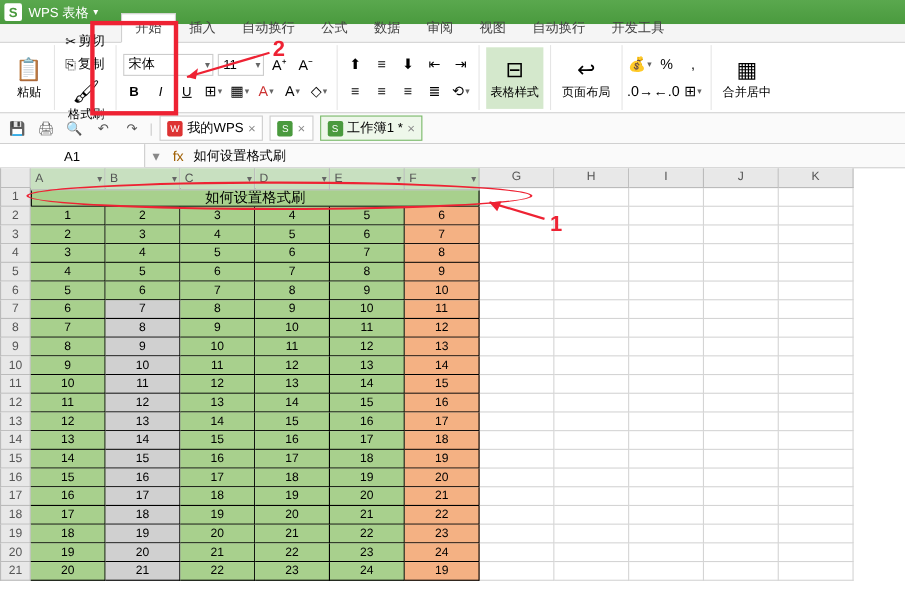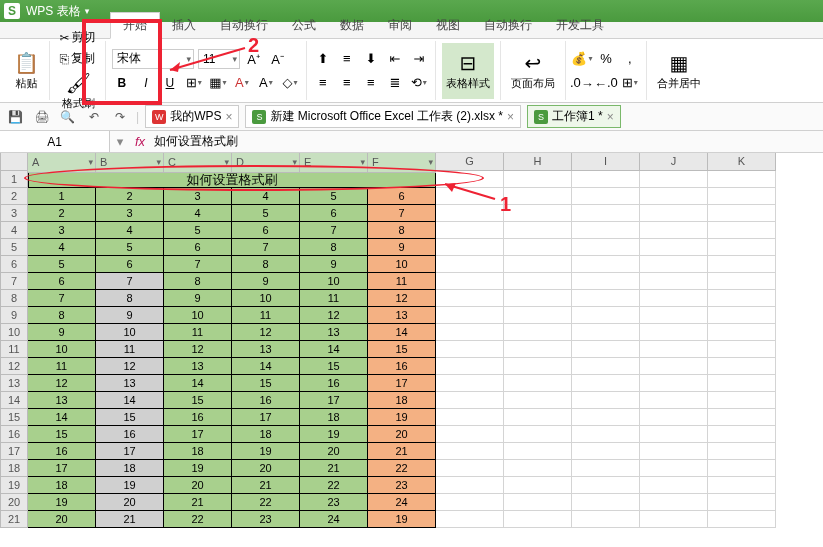--- a/index.html
+++ b/index.html
@@ -21,21 +21,21 @@
 .sel{border:1px solid #ccc;height:20px;padding:0 14px 0 4px;background:#fff;position:relative;display:flex;align-items:center;font-size:11px}
 .sel::after{content:"▾";position:absolute;right:2px;font-size:9px;color:#666}
 .iconbtn{width:20px;height:20px;display:flex;align-items:center;justify-content:center;cursor:pointer;font-size:13px}
 .iconbtn.dd::after{content:"▾";font-size:8px;margin-left:1px;color:#666}
 .redbox{position:absolute;border:4px solid #e23;pointer-events:none;z-index:10}
 .quickbar{height:28px;border-bottom:1px solid #d0d0d0;display:flex;align-items:center;padding:0 6px;gap:6px;background:#fafafa}
 .quickbar .qb{width:20px;height:20px;display:flex;align-items:center;justify-content:center;cursor:pointer;color:#555}
 .doctab{display:flex;align-items:center;gap:4px;padding:2px 6px;border:1px solid #ccc;background:#fff;font-size:11px;cursor:pointer}
 .doctab.active{background:#eef7ea;border-color:#7ab86a}
 .namebox{height:22px;border-bottom:1px solid #d0d0d0;display:flex;align-items:center;background:#fafafa}
-.namebox .nb{width:110px;border-right:1px solid #ccc;text-align:center;height:100%;display:flex;align-items:center;justify-content:center;background:#fff}
+.namebox .nb{width:132px;border-right:1px solid #ccc;text-align:center;height:100%;display:flex;align-items:center;justify-content:center;background:#fff}
 .namebox .fval{padding:0 4px}
 .grid{position:relative}
 .colhdrs{display:flex;height:18px}
 .rh{width:28px;background:#e8e8e8;border:1px solid #bbb;border-top:none}
 .ch{width:68px;background:#e8e8e8;border:1px solid #bbb;border-left:none;border-top:none;text-align:center;font-size:11px;color:#555;line-height:17px}
 .ch.sel{background:#c8e0c0}
 .rows{}
 .row{display:flex;height:17px}
 .row .rnum{width:28px;background:#e8e8e8;border:1px solid #bbb;border-top:none;text-align:center;font-size:11px;color:#555;line-height:16px}
 .row .cell{width:68px;border-right:1px solid #d4d4d4;border-bottom:1px solid #d4d4d4;text-align:center;font-size:11px;line-height:16px}
@@ -184,37 +184,36 @@
   <div class="qb">↷</div>
   <span style="color:#ccc">|</span>
   <div id="doctabs" style="display:flex;gap:6px">
       <div class="doctab">
         <span style="background: rgb(221, 51, 51); color: rgb(255, 255, 255); width: 14px; height: 14px; display: inline-flex; align-items: center; justify-content: center; font-size: 9px; border-radius: 2px;">W</span>
         <span>我的WPS</span>
         <span style="color: rgb(136, 136, 136);">×</span>
       </div>
       <div class="doctab">
         <span style="background: rgb(74, 154, 62); color: rgb(255, 255, 255); width: 14px; height: 14px; display: inline-flex; align-items: center; justify-content: center; font-size: 9px; border-radius: 2px;">S</span>
-        <span>新建 Microsoft Office Excel 工作表 (2).xlsx *</span>
         <span style="color: rgb(136, 136, 136);">×</span>
       </div>
       <div class="doctab active">
         <span style="background: rgb(74, 154, 62); color: rgb(255, 255, 255); width: 14px; height: 14px; display: inline-flex; align-items: center; justify-content: center; font-size: 9px; border-radius: 2px;">S</span>
         <span>工作簿1 *</span>
         <span style="color: rgb(136, 136, 136);">×</span>
       </div>
     </div>
 </div>
 
 <div class="namebox">
   <div class="nb">
       <span>A1</span>
     </div>
   <div class="iconbtn" style="color:#888">▾</div>
-  <div class="iconbtn" style="font-style:italic;color:#be185d">fx</div>
+  <div class="iconbtn" style="color:#a16207">fx</div>
   <div class="fval"><span>如何设置格式刷</span></div>
 </div>
 
 <div class="grid">
   <div class="oval" style="left:24px;top:12px;width:460px;height:26px"></div>
   <div class="anno" style="left:500px;top:40px">1</div>
   <svg class="arrow" style="left:440px;top:26px;width:60px;height:30px">
       <path d="M55,20 L5,5" stroke="#e23" stroke-width="2" fill="none"></path>
       <path d="M5,5 L16,4 L12,13 Z" fill="#e23"></path>
     </svg>

